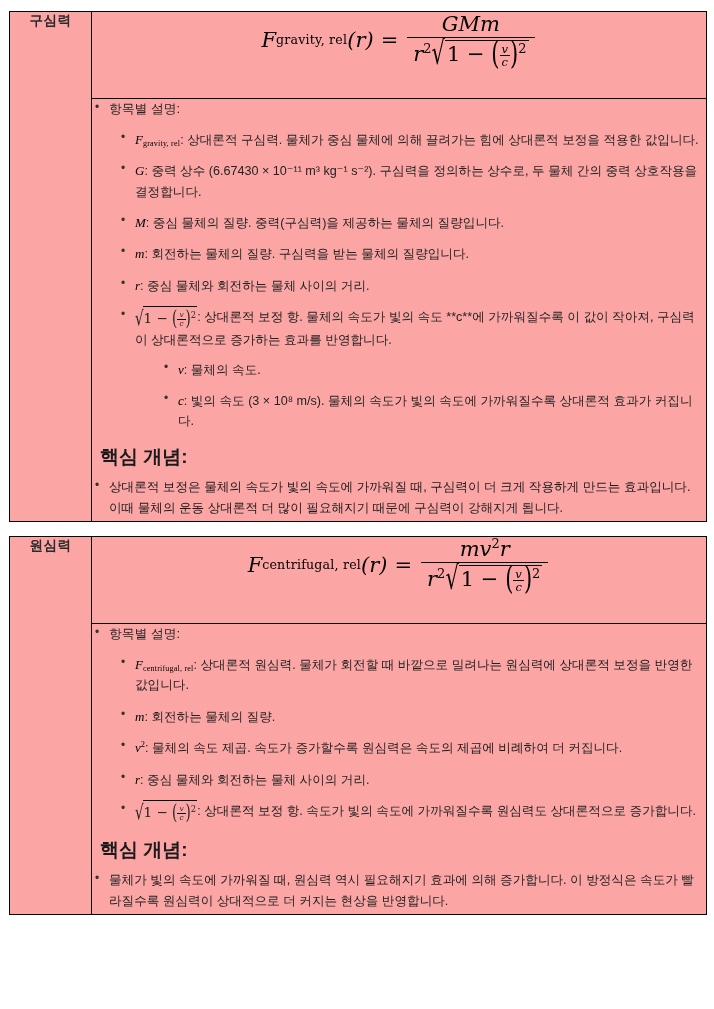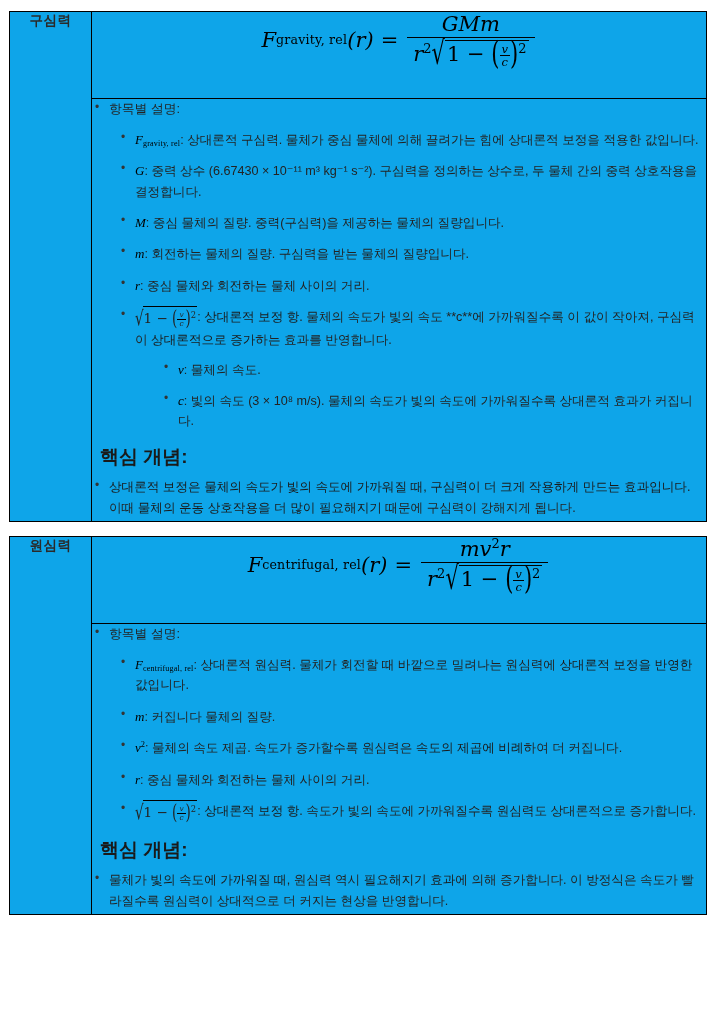--- a/index.html
+++ b/index.html
@@ -22,21 +22,21 @@
     box-sizing: border-box;
     padding: 11px 7px 0 9px;
   }
 
   
   .force-table {
     width: 698px;
     border: 1.3px solid #000;
     border-collapse: collapse;
     table-layout: fixed;
-    background: #0ea5e9;
+    background: #fca5a5;
   }
   .force-table + .force-table {
     margin-top: 14px;
   }
   .force-table td {
     border: 1.3px solid #000;
     vertical-align: top;
     padding: 0;
   }
   .label-cell {
@@ -291,21 +291,21 @@
               </li>
               <li>
                 <span class="imath">c</span><span>: 빛의 속도 (3 × 10⁸ m/s). 물체의 속도가 빛의 속도에 가까워질수록 상대론적 효과가 커집니다.</span>
               </li>
             </ul>
           </li>
         </ul>
 
         <div class="section-head">핵심 개념:</div>
         <ul class="concept-list">
-          <li><b>상대론적 보정은 물체의 속도가 빛의 속도에 가까워질 때, 구심력이 더 크게 작용하게 만드는 효과입니다.</b><span> 이때 </span><b>물체의 운동 상호작용을 더 많이 필요해지기</b><span> 때문에 구심력이 강해지게 됩니다.</span></li>
+          <li><b>상대론적 보정은 물체의 속도가 빛의 속도에 가까워질 때, 구심력이 더 크게 작용하게 만드는 효과입니다.</b><span> 이때 </span><b>물체의 운동 상대론적 더 많이 필요해지기</b><span> 때문에 구심력이 강해지게 됩니다.</span></li>
         </ul>
 
       </td>
     </tr>
   </tbody>
     </table>
 
   <table class="force-table">
     <tbody>
         <tr>
@@ -330,21 +330,21 @@
 
         <ul class="lvl1">
           <li>항목별 설명:</li>
         </ul>
 
         <ul class="lvl2">
           <li>
             <span class="imath"><span>F</span><span class="sub">centrifugal, rel</span></span><span>: 상대론적 원심력. 물체가 회전할 때 바깥으로 밀려나는 원심력에 </span><b>상대론적 보정을 반영한 값</b><span>입니다.</span>
           </li>
           <li>
-            <span class="imath">m</span><span>: 커집니다 물체의 질량.</span>
+            <span class="imath">m</span><span>: 회전하는 물체의 질량.</span>
           </li>
           <li>
             <span class="imath"><span>v</span><span class="sup">2</span></span><span>: 물체의 속도 제곱. 속도가 증가할수록 원심력은 </span><b>속도의 제곱에 비례</b><span>하여 더 커집니다.</span>
           </li>
           <li>
             <span class="imath">r</span><span>: 중심 물체와 회전하는 물체 사이의 거리.</span>
           </li>
           <li>
             <span class="inline-radical"><span class="radsign">√</span><span class="radbody"><span style="font-style:normal">1</span> <span style="font-style:normal">−</span> <span class="pbig">(</span><span class="vc"><span class="vnum">v</span><span class="vden">c</span></span><span class="pbig">)</span><span class="sup">2</span></span></span><span>: </span><b>상대론적 보정 항</b><span>. 속도가 빛의 속도에 가까워질수록 원심력도 상대론적으로 증가합니다.</span>
           </li>

